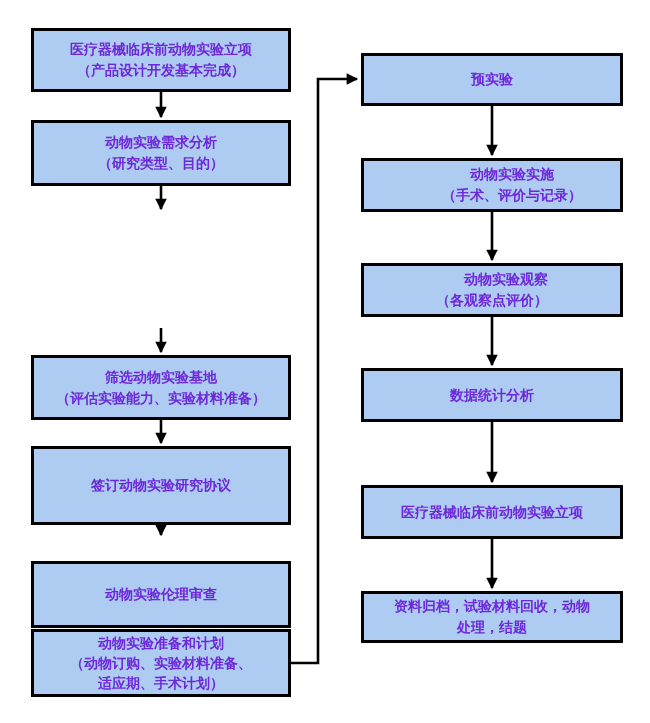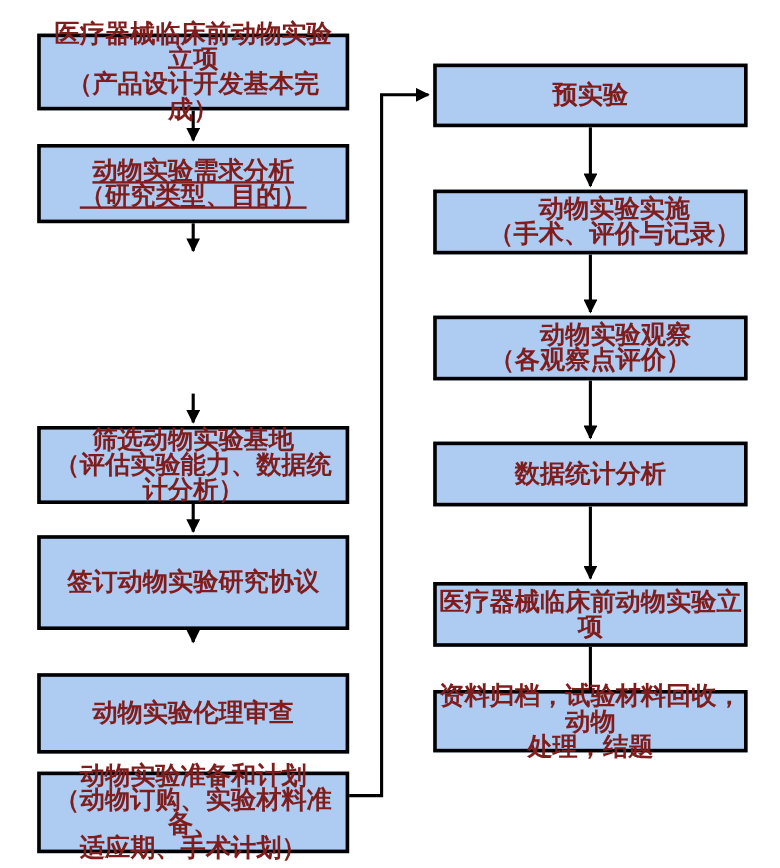--- a/index.html
+++ b/index.html
@@ -23,42 +23,42 @@
   .connectors marker path{fill:var(--arrow);stroke:none;}
   .flow-box{
     position:absolute;
     box-sizing:border-box;
     background:var(--box-fill);
     border:3px solid var(--box-border);
     display:flex;align-items:center;justify-content:center;
     text-align:center;
     white-space:pre-line;
     font-weight:bold;
-    font-size:21px;
+    font-size:14px;
     line-height:21px;
-    color:#7f1d1d;
+    color:#6d28d9;
     padding:1px 2px;
   }
   
   .l{left:31px;width:260px;}
   .b-l1{top:28px;height:64px;}
-  .b-l2{top:120px;height:66px;text-decoration:underline;}
+  .b-l2{top:120px;height:66px;}
   .b-l3{top:212px;height:116px;}
   .b-l4{top:355px;height:65px;}
   .b-l5{top:446px;height:79px;}
   .b-l6{top:538px;height:67px;margin-top:23px;}
-  .b-l7{top:643px;height:68px;line-height:20px;}
+  .b-l7{top:629px;height:68px;line-height:20px;}
   
   .r{left:361px;width:262px;}
   .b-r1{top:53px;height:53px;}
   .b-r2{top:158px;height:54px;padding-left:42px;}
   .b-r3{top:263px;height:54px;text-align:right;}
   .b-r4{top:368px;height:54px;text-align:right;}
   .b-r5{top:485px;height:54px;}
-  .b-r6{top:575px;height:52px;}
+  .b-r6{top:591px;height:52px;}
 </style>
 </head>
 <body>
 
 <div class="canvas">
 
   <svg class="connectors" width="650" height="723" viewBox="0 0 650 723">
     <defs>
       <marker id="ah" viewBox="0 0 10 10" refX="9" refY="5" markerWidth="13" markerHeight="11.5" orient="auto" markerUnits="userSpaceOnUse">
         <path d="M0,0 L10,5 L0,10 Z"></path>
@@ -79,21 +79,21 @@
     <line x1="492" y1="317" x2="492" y2="365" marker-end="url(#ah)"></line>
     <line x1="492" y1="422" x2="492" y2="482" marker-end="url(#ah)"></line>
     <line x1="492" y1="539" x2="492" y2="588" marker-end="url(#ah)"></line>
   </svg>
 
   <div class="flow-box l b-l1">医疗器械临床前动物实验立项
 （产品设计开发基本完成）</div>
   <div class="flow-box l b-l2">动物实验需求分析
 （研究类型、目的）</div>
   <div class="flow-box l b-l4">筛选动物实验基地
-（评估实验能力、数据统计分析）</div>
+（评估实验能力、实验材料准备）</div>
   <div class="flow-box l b-l5">签订动物实验研究协议</div>
   <div class="flow-box l b-l6">动物实验伦理审查</div>
   <div class="flow-box l b-l7">动物实验准备和计划
 （动物订购、实验材料准备、
 适应期、手术计划）</div>
 
   <div class="flow-box r b-r1">预实验</div>
   <div class="flow-box r b-r2">动物实验实施
 （手术、评价与记录）</div>
   <div class="flow-box r b-r3">动物实验观察

